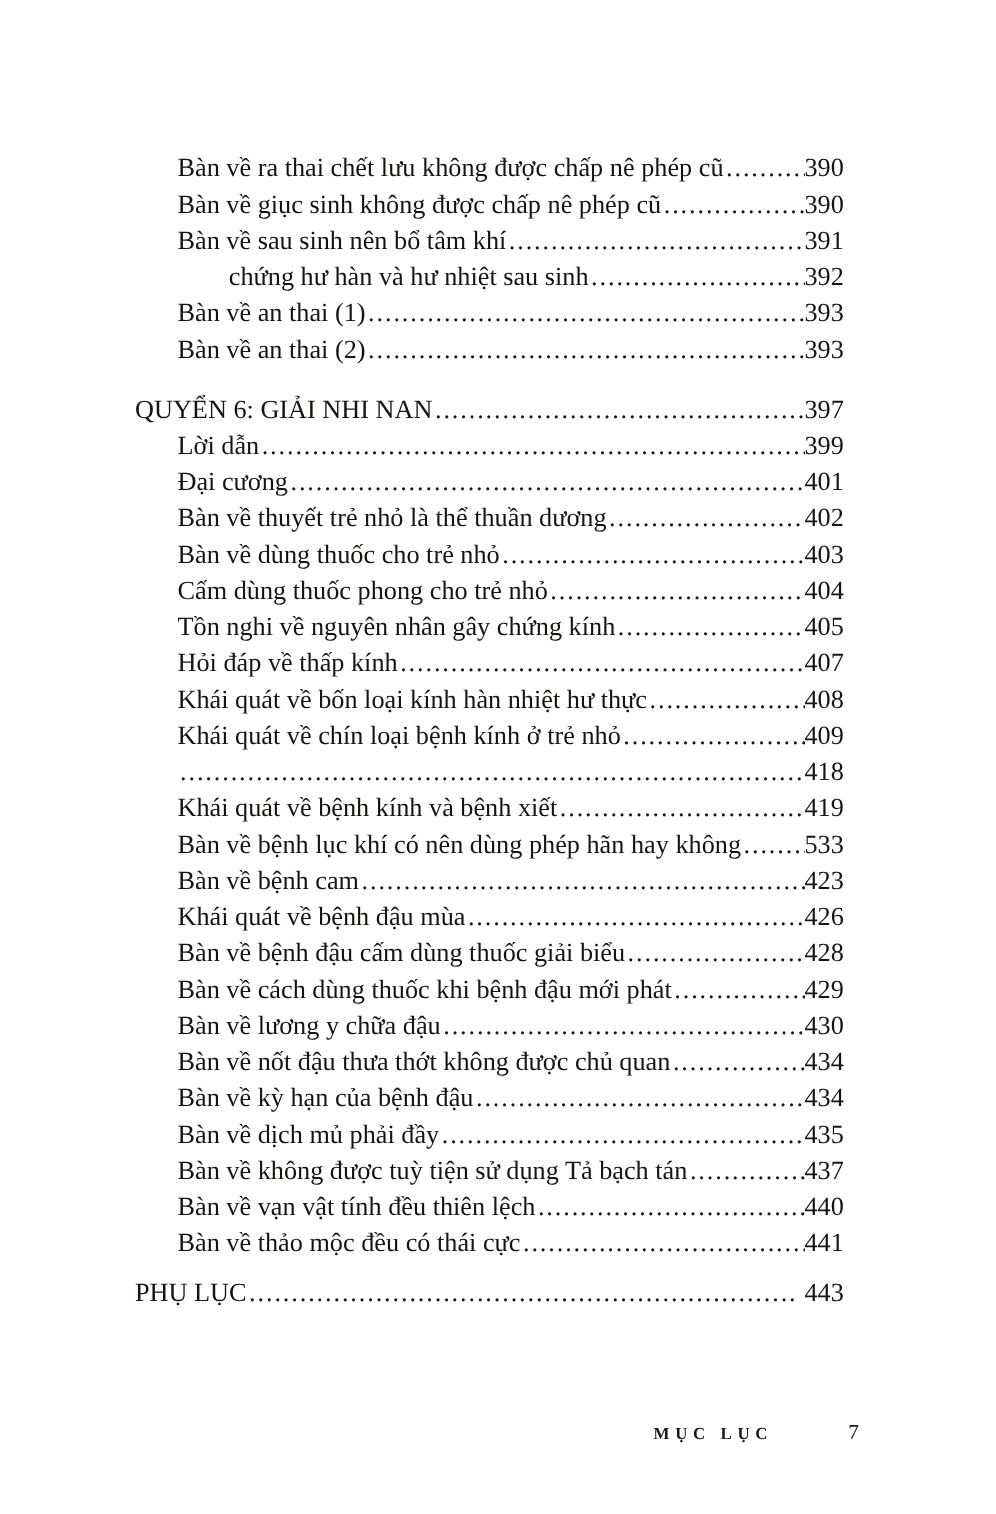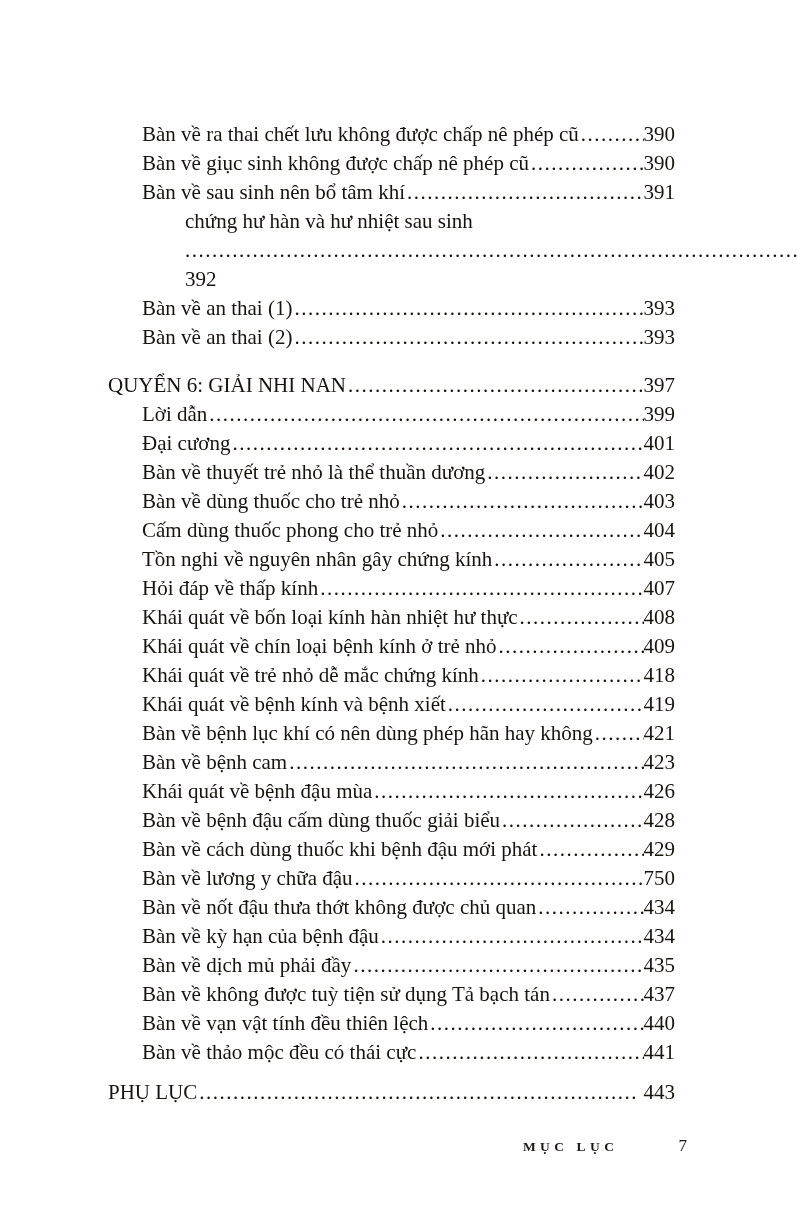--- a/index.html
+++ b/index.html
@@ -22,21 +22,21 @@
     width: 567px;
   }
   .entry {
     display: flex;
     align-items: baseline;
     line-height: 29px;
     font-size: 21px;
     white-space: nowrap;
   }
   .entry.level1 { padding-left: 34px; }
-  .entry.level2 { padding-left: 75px; flex-direction: column; }
+  .entry.level2 { padding-left: 75px; }
   .entry.gap { margin-top: 19px; }
   .entry.gap-sm { margin-top: 11px; }
   .title {
     flex: 0 0 auto;
   }
   .leader {
     flex: 1 1 auto;
     min-width: 0;
     overflow: hidden;
     white-space: nowrap;
@@ -145,33 +145,32 @@
         <span class="title">Khái quát về bốn loại kính hàn nhiệt hư thực</span>
         <span class="leader">........................................................................................................................................................................................................</span>
         <span class="pagenum">408</span>
       </div>
       <div class="entry level1">
         <span class="title">Khái quát về chín loại bệnh kính ở trẻ nhỏ</span>
         <span class="leader">........................................................................................................................................................................................................</span>
         <span class="pagenum">409</span>
       </div>
       <div class="entry level1">
-        <span class="title">Khái quát về trẻ nhỏ dễ mắc chứng kính</span>
         <span class="leader">........................................................................................................................................................................................................</span>
         <span class="pagenum">418</span>
       </div>
       <div class="entry level1">
         <span class="title">Khái quát về bệnh kính và bệnh xiết</span>
         <span class="leader">........................................................................................................................................................................................................</span>
         <span class="pagenum">419</span>
       </div>
       <div class="entry level1">
         <span class="title">Bàn về bệnh lục khí có nên dùng phép hãn hay không</span>
         <span class="leader">........................................................................................................................................................................................................</span>
-        <span class="pagenum">421</span>
+        <span class="pagenum">533</span>
       </div>
       <div class="entry level1">
         <span class="title">Bàn về bệnh cam</span>
         <span class="leader">........................................................................................................................................................................................................</span>
         <span class="pagenum">423</span>
       </div>
       <div class="entry level1">
         <span class="title">Khái quát về bệnh đậu mùa</span>
         <span class="leader">........................................................................................................................................................................................................</span>
         <span class="pagenum">426</span>
@@ -182,21 +181,21 @@
         <span class="pagenum">428</span>
       </div>
       <div class="entry level1">
         <span class="title">Bàn về cách dùng thuốc khi bệnh đậu mới phát</span>
         <span class="leader">........................................................................................................................................................................................................</span>
         <span class="pagenum">429</span>
       </div>
       <div class="entry level1">
         <span class="title">Bàn về lương y chữa đậu</span>
         <span class="leader">........................................................................................................................................................................................................</span>
-        <span class="pagenum">750</span>
+        <span class="pagenum">430</span>
       </div>
       <div class="entry level1">
         <span class="title">Bàn về nốt đậu thưa thớt không được chủ quan</span>
         <span class="leader">........................................................................................................................................................................................................</span>
         <span class="pagenum">434</span>
       </div>
       <div class="entry level1">
         <span class="title">Bàn về kỳ hạn của bệnh đậu</span>
         <span class="leader">........................................................................................................................................................................................................</span>
         <span class="pagenum">434</span>

